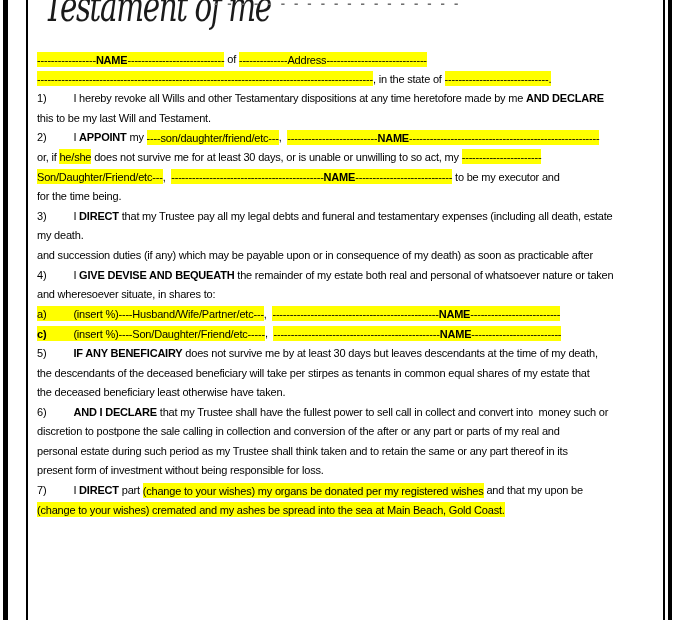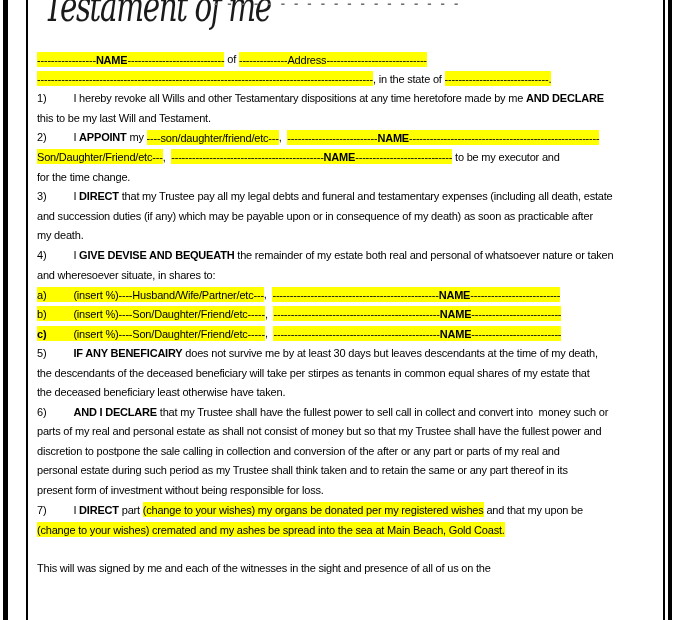--- a/index.html
+++ b/index.html
@@ -48,35 +48,33 @@
 
 <div class="title">Testament of me</div>
 <div class="title-dashes">-------------------</div>
 
 <div class="content">
     <div class="line"><span class="hl">-----------------</span><span class="b hl">NAME</span><span class="hl">----------------------------</span><span> of </span><span class="hl">--------------</span><span class="hl">Address</span><span class="hl">-----------------------------</span></div>
     <div class="line"><span class="hl">-------------------------------------------------------------------------------------------------</span><span>, in the state of </span><span class="hl">------------------------------.</span></div>
     <div class="line"><span class="num">1)</span><span>I hereby revoke all Wills and other Testamentary dispositions at any time heretofore made by me </span><span class="b">AND DECLARE</span></div>
     <div class="line"><span>this to be my last Will and Testament.</span></div>
     <div class="line"><span class="num">2)</span><span>I </span><span class="b">APPOINT</span><span> my </span><span class="hl">----son/daughter/friend/etc---</span><span>,  </span><span class="hl">--------------------------</span><span class="b hl">NAME</span><span class="hl">-------------------------------------------------------</span></div>
+    <div class="line"><span>or, if </span><span class="hl">he/she</span><span> does not survive me for at least 30 days, or is unable or unwilling to so act, my </span><span class="hl">-----------------------</span></div>
     <div class="line"><span class="hl">Son/Daughter/Friend/etc---</span><span>,  </span><span class="hl">--------------------------------------------</span><span class="b hl">NAME</span><span class="hl">----------------------------</span><span> to be my executor and</span></div>
-    <div class="line"><span>for the time change.</span></div>
+    <div class="line"><span>for the time being.</span></div>
     <div class="line"><span class="num">3)</span><span>I </span><span class="b">DIRECT</span><span> that my Trustee pay all my legal debts and funeral and testamentary expenses (including all death, estate</span></div>
+    <div class="line"><span>my death.</span></div>
     <div class="line"><span>and succession duties (if any) which may be payable upon or in consequence of my death) as soon as practicable after</span></div>
-    <div class="line"><span>my death.</span></div>
     <div class="line"><span class="num">4)</span><span>I </span><span class="b">GIVE DEVISE AND BEQUEATH</span><span> the remainder of my estate both real and personal of whatsoever nature or taken</span></div>
     <div class="line"><span>and wheresoever situate, in shares to:</span></div>
     <div class="line"><span class="num hl">a)</span><span class="hl">(insert %)----Husband/Wife/Partner/etc---</span><span>,  </span><span class="hl">------------------------------------------------</span><span class="b hl">NAME</span><span class="hl">--------------------------</span></div>
-    <div class="line"><span class="num hl">b)</span><span class="hl">(insert %)----Son/Daughter/Friend/etc-----</span><span>,  </span><span class="hl">------------------------------------------------</span><span class="b hl">NAME</span><span class="hl">--------------------------</span></div>
     <div class="line"><span class="num b hl">c)</span><span class="hl">(insert %)----Son/Daughter/Friend/etc-----</span><span>,  </span><span class="hl">------------------------------------------------</span><span class="b hl">NAME</span><span class="hl">--------------------------</span></div>
     <div class="line"><span class="num">5)</span><span class="b">IF ANY BENEFICAIRY</span><span> does not survive me by at least 30 days but leaves descendants at the time of my death,</span></div>
     <div class="line"><span>the descendants of the deceased beneficiary will take per stirpes as tenants in common equal shares of my estate that</span></div>
     <div class="line"><span>the deceased beneficiary least otherwise have taken.</span></div>
     <div class="line"><span class="num">6)</span><span class="b">AND I DECLARE</span><span> that my Trustee shall have the fullest power to sell call in collect and convert into  money such or</span></div>
-    <div class="line"><span>parts of my real and personal estate as shall not consist of money but so that my Trustee shall have the fullest power and</span></div>
     <div class="line"><span>discretion to postpone the sale calling in collection and conversion of the after or any part or parts of my real and</span></div>
     <div class="line"><span>personal estate during such period as my Trustee shall think taken and to retain the same or any part thereof in its</span></div>
     <div class="line"><span>present form of investment without being responsible for loss.</span></div>
     <div class="line"><span class="num">7)</span><span>I </span><span class="b">DIRECT</span><span> part </span><span class="hl">(change to your wishes) my organs be donated per my registered wishes</span><span> and that my upon be</span></div>
     <div class="line"><span class="hl">(change to your wishes) cremated and my ashes be spread into the sea at Main Beach, Gold Coast.</span></div>
     <div class="line"></div>
-    <div class="line"><span>This will was signed by me and each of the witnesses in the sight and presence of all of us on the</span></div>
   </div>
 
 </body></html>

